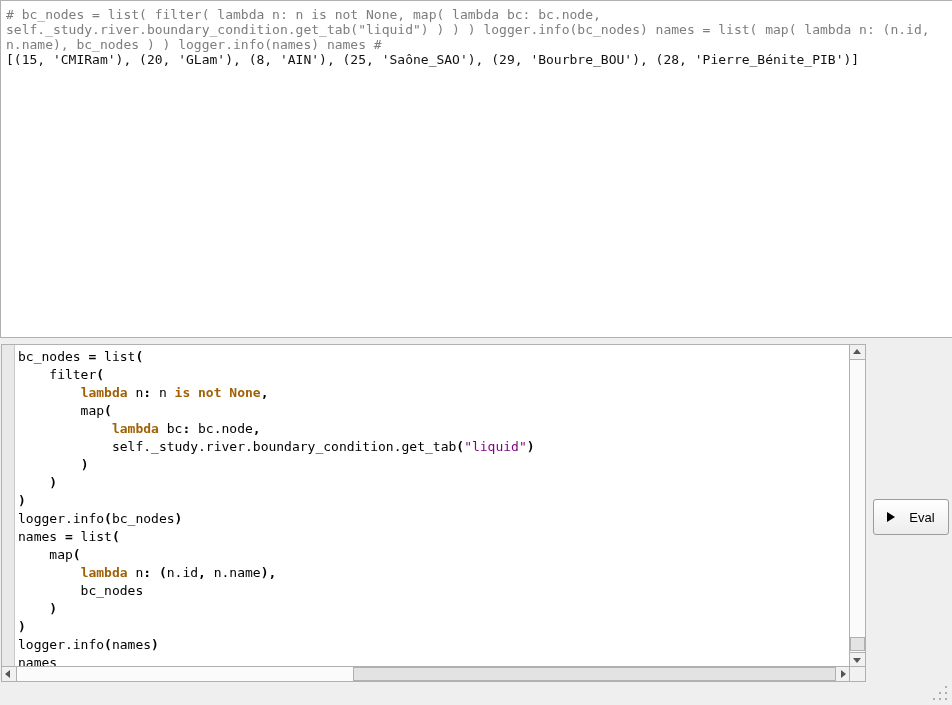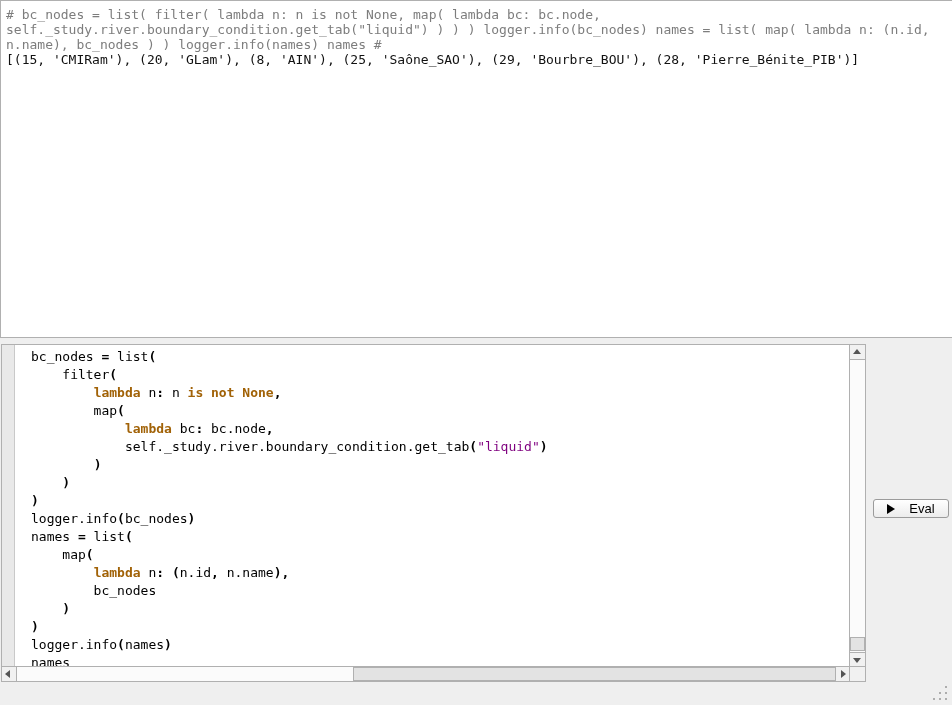--- a/index.html
+++ b/index.html
@@ -24,21 +24,21 @@
   .editor-wrap{
     position:absolute;left:1px;top:344px;width:863px;height:336px;
     background:#ffffff;border:1px solid #b0b0b0;
   }
   .gutter{
     position:absolute;left:0;top:0;width:12px;bottom:14px;
     background:#e9e9e9;border-right:1px solid #c9c9c9;
   }
   .code{
     position:absolute;left:13px;top:0;right:15px;bottom:14px;
-    padding:3px 0 0 16px;
+    padding:3px 0 0 3px;
     font-family:"DejaVu Sans Mono",monospace;
     font-size:13px;line-height:18px;
     white-space:pre;overflow:hidden;color:#000;
   }
   .code .cl{height:18px;}
   .tok-d{color:#000000;}
   .tok-k{color:#a16207;font-weight:bold;}
   .tok-o{color:#000000;font-weight:bold;}
   .tok-s{color:#7f007f;}
   
@@ -69,21 +69,21 @@
     background:#f1f1f1;border-left:1px solid #b0b0b0;border-top:1px solid #b0b0b0;
   }
   
   .arr{position:absolute;width:0;height:0;border:4px solid transparent;}
   .arr-up{left:3px;top:4px;border-bottom:5px solid #555;border-top:none;}
   .arr-down{left:3px;top:5px;border-top:5px solid #555;border-bottom:none;}
   .arr-left{left:3px;top:3px;border-right:5px solid #555;border-left:none;}
   .arr-right{left:5px;top:3px;border-left:5px solid #555;border-right:none;}
   
   .eval-btn{
-    position:absolute;left:873px;top:499px;width:76px;height:19px;
+    position:absolute;left:873px;top:499px;width:76px;height:36px;
     box-sizing:border-box;border:1px solid #9b9b9b;border-radius:3px;
     background:linear-gradient(#ffffff,#ececec);
     display:flex;align-items:center;justify-content:center;gap:14px;
     font-family:"Liberation Sans",sans-serif;font-size:13px;color:#000;
     cursor:default;
   }
   .play-ic{
     width:0;height:0;border-top:5px solid transparent;border-bottom:5px solid transparent;
     border-left:8px solid #000;
   }

